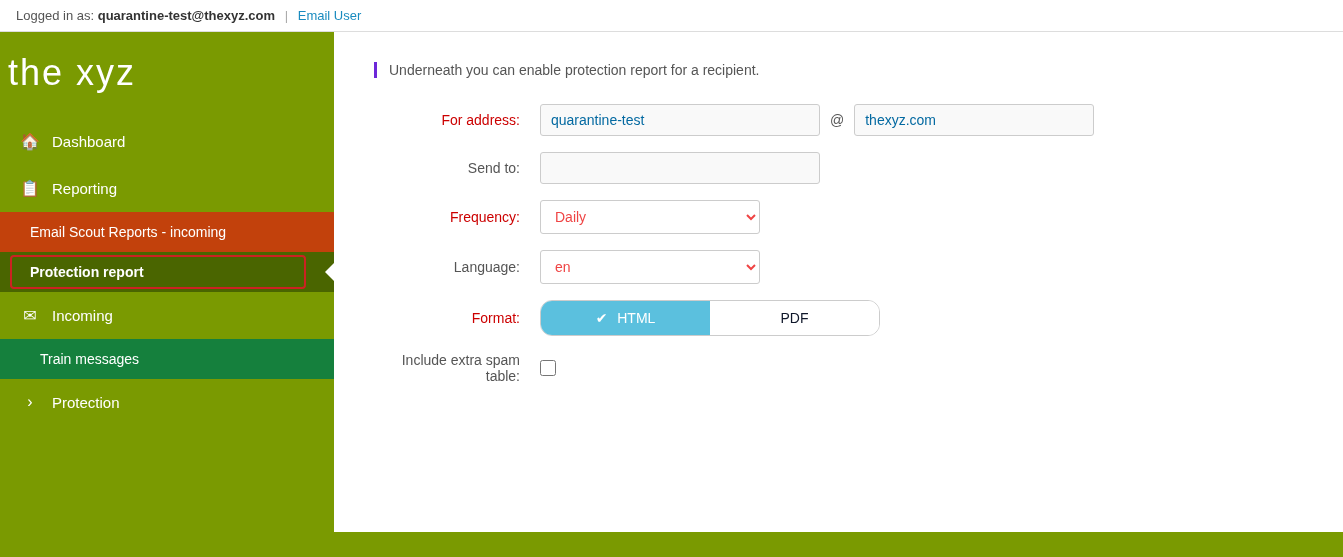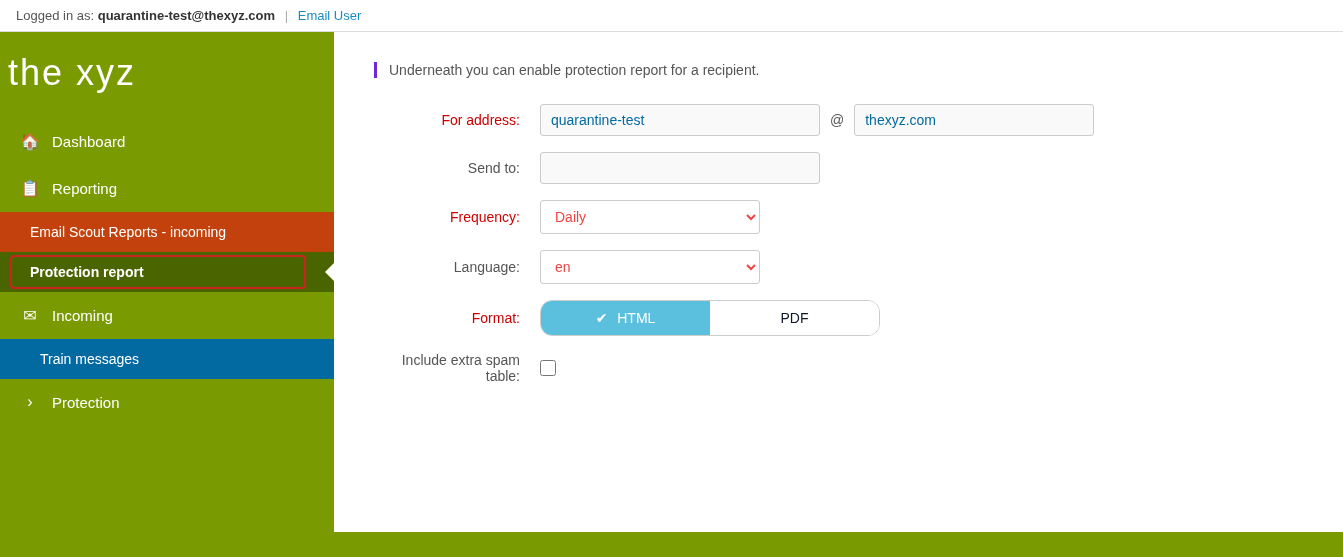--- a/index.html
+++ b/index.html
@@ -78,21 +78,21 @@
       border-right: 10px solid white;
     }
 
     .nav-sub-item-deep {
       display: flex;
       align-items: center;
       padding: 12px 20px 12px 40px;
       color: white;
       cursor: pointer;
       font-size: 14px;
-      background: #0369a1;
+      background: #15803d;
       gap: 8px;
     }
 
     
     .main-content {
       flex: 1;
       background: white;
       padding: 30px 40px;
     }
 

